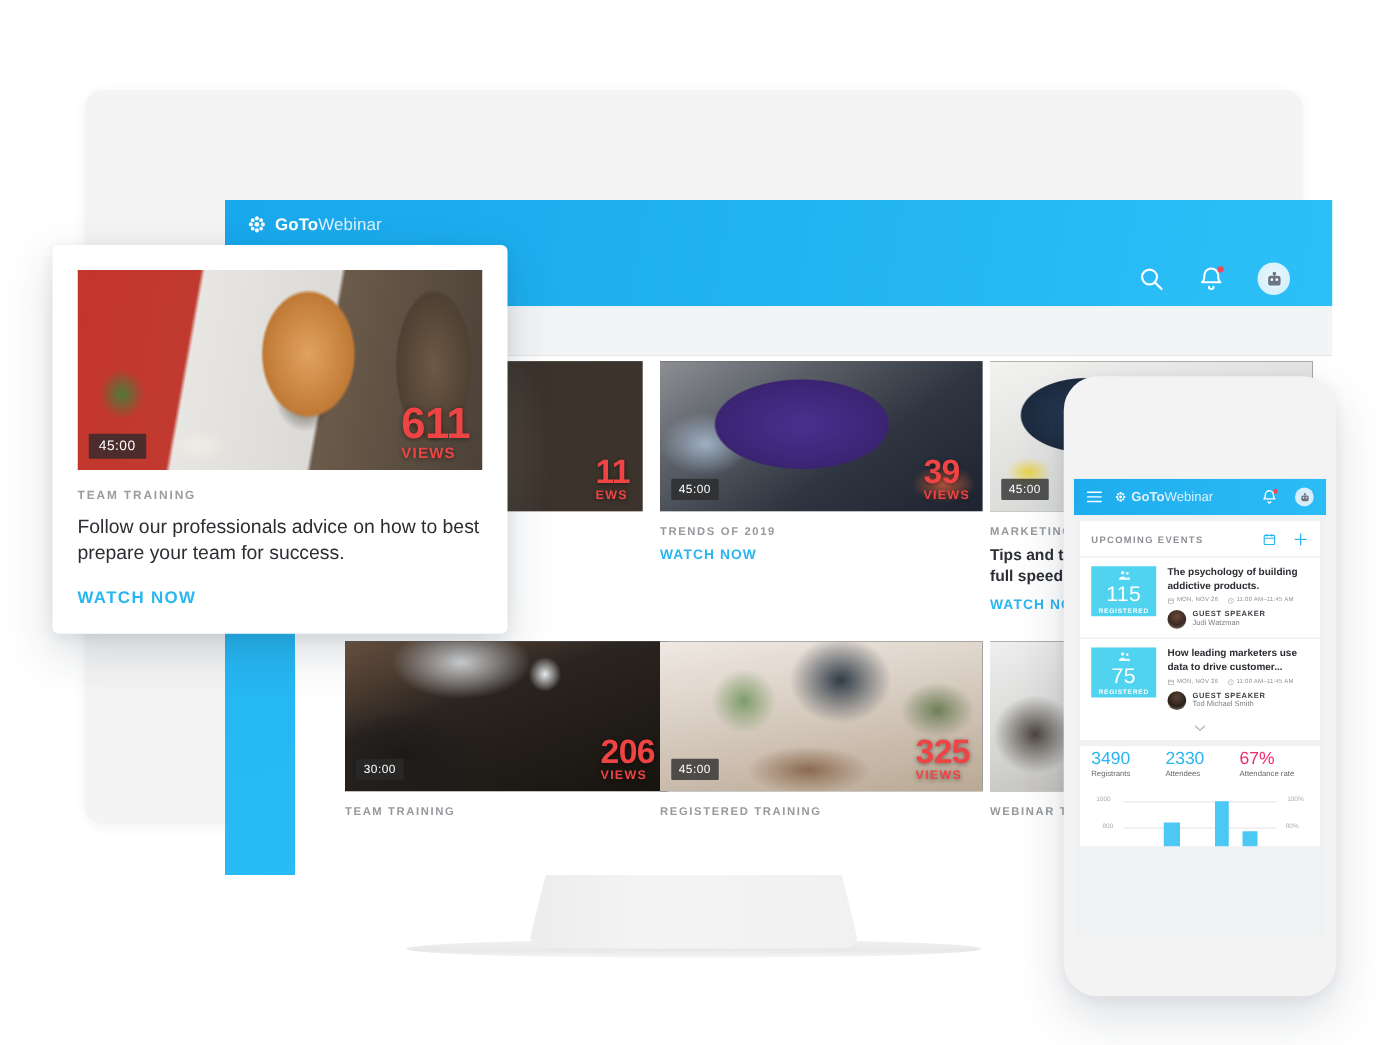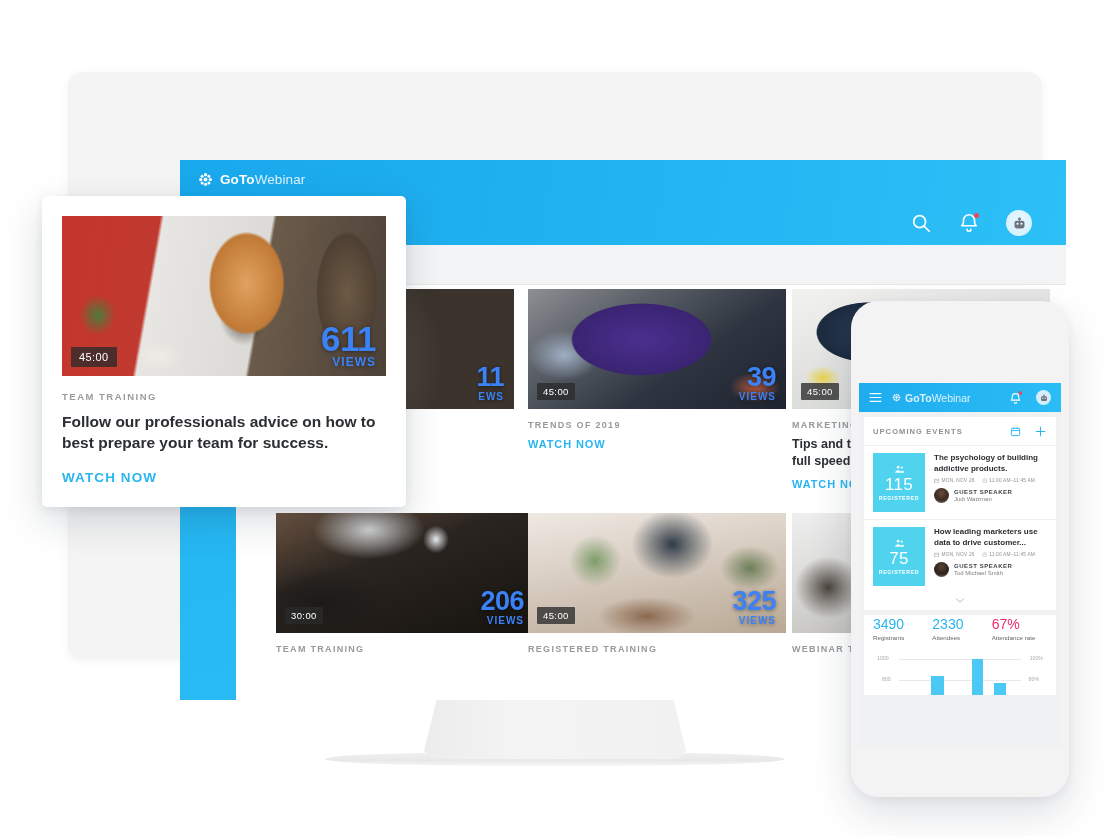--- a/index.html
+++ b/index.html
@@ -72,41 +72,41 @@
 
   
   .grid { position: absolute; left: 0px; top: 4px; width: 830px; }
   .vcard { position: absolute; width: 258px; }
   .vthumb { position: relative; width: 258px; height: 120px; overflow: hidden; background: #2a2a2a; }
   .vthumb .img { position: absolute; inset: 0; }
   .duration {
     position: absolute; left: 9px; bottom: 9px; background: rgba(42,42,42,.78);
     color: #fff; font-size: 9.5px; padding: 3px 6px; letter-spacing: .4px; border-radius: 1px;
   }
-  .views { position: absolute; right: 10px; bottom: 7px; text-align: right; color: #3b82f6;
+  .views { position: absolute; right: 10px; bottom: 7px; text-align: left; color: #ef4444;
     text-shadow: 0 1px 4px rgba(0,0,0,.45); }
   .views .n { font-size: 27px; font-weight: 700; line-height: .95; letter-spacing: -.5px; }
   .views .l { font-size: 10px; font-weight: 700; letter-spacing: 1px; }
   .vcat { margin-top: 11px; font-size: 9px; font-weight: 600; letter-spacing: 1.3px; color: #97999c; }
   .vtitle { margin-top: 6px; font-size: 12.5px; font-weight: 700; color: #2c2f33; line-height: 1.35; }
   .vwatch { margin-top: 8px; font-size: 11px; font-weight: 700; letter-spacing: .9px; color: #29b6f0; }
 
   
   #feature-card {
     position: absolute; left: 42px; top: 196px; width: 364px; height: 311px;
     background: #fff; border-radius: 5px;
     box-shadow: 0 14px 38px rgba(25,40,60,0.17), 0 3px 10px rgba(25,40,60,0.07);
     padding: 20px;
   }
   #feature-thumb { position: relative; width: 324px; height: 160px; overflow: hidden; }
   #feature-thumb .duration { font-size: 11px; padding: 4px 8px; }
   #feature-thumb .views .n { font-size: 35px; }
   #feature-thumb .views .l { font-size: 12px; }
   .f-cat { margin-top: 15px; font-size: 9.5px; font-weight: 600; letter-spacing: 1.5px; color: #9a9ca0; }
-  .f-title { margin-top: 9px; font-size: 15.5px; font-weight: 700; color: #2b2e32; line-height: 1.38; }
+  .f-title { margin-top: 9px; font-size: 15.5px; font-weight: 400; color: #2b2e32; line-height: 1.38; }
   .f-watch { margin-top: 16px; font-size: 13.5px; font-weight: 700; letter-spacing: 1.1px; color: #29b6f0; }
 
   
   #phone {
     position: absolute; left: 851px; top: 301px; width: 218px; height: 496px;
     background: #f3f3f3; border-radius: 27px;
     box-shadow: 0 16px 40px rgba(25,40,60,0.15), 0 3px 10px rgba(25,40,60,0.06);
   }
   #phone-screen {
     position: absolute; left: 8px; top: 82px; width: 202px; height: 365px;
@@ -125,21 +125,21 @@
   .ph-avatar svg { width: 10px; height: 10px; color: #6b7480; }
 
   .ph-panel { background: #fff; margin: 5px 5px 0 5px; }
   .ph-panel-head { display: flex; align-items: center; padding: 8px 9px 7px 9px; border-bottom: 1px solid #eceef0; }
   .ph-panel-title { font-size: 7.5px; font-weight: 600; letter-spacing: 1.1px; color: #8d9094; }
   .ph-head-actions { margin-left: auto; display: flex; align-items: center; gap: 13px; }
   .cal-ico { width: 11px; height: 11px; color: #29b6f0; }
   .plus-ico { width: 13px; height: 13px; color: #29b6f0; }
 
   .ev { display: flex; padding: 7px 9px; gap: 9px; border-bottom: 1px solid #eceef0; }
-  .ev-badge { width: 52px; height: 59px; background: #4fd3ee; color: #fff;
+  .ev-badge { width: 52px; height: 40px; background: #4fd3ee; color: #fff;
     display: flex; flex-direction: column; align-items: center; justify-content: center; flex: 0 0 52px; }
   .ev-badge .pico { width: 11px; height: 11px; color: #fff; opacity: .92; margin-bottom: 1px; }
   .ev-badge .num { font-size: 17px; font-weight: 300; line-height: 1; letter-spacing: .3px; }
   .ev-badge .lab { font-size: 5.3px; font-weight: 600; letter-spacing: .6px; margin-top: 2px; }
   .ev-body { flex: 1; min-width: 0; }
   .ev-title { font-size: 8px; font-weight: 700; color: #2b2e32; line-height: 1.35; }
   .ev-meta { margin-top: 3px; display: flex; gap: 7px; align-items: center; color: #8d9094; font-size: 4.8px; letter-spacing: .2px; }
   .ev-meta .mi { display: flex; align-items: center; gap: 2px; }
   .ev-meta svg { width: 5.5px; height: 5.5px; color: #a9acb0; }
   .ev-speaker { margin-top: 5px; display: flex; align-items: center; gap: 5px; }

